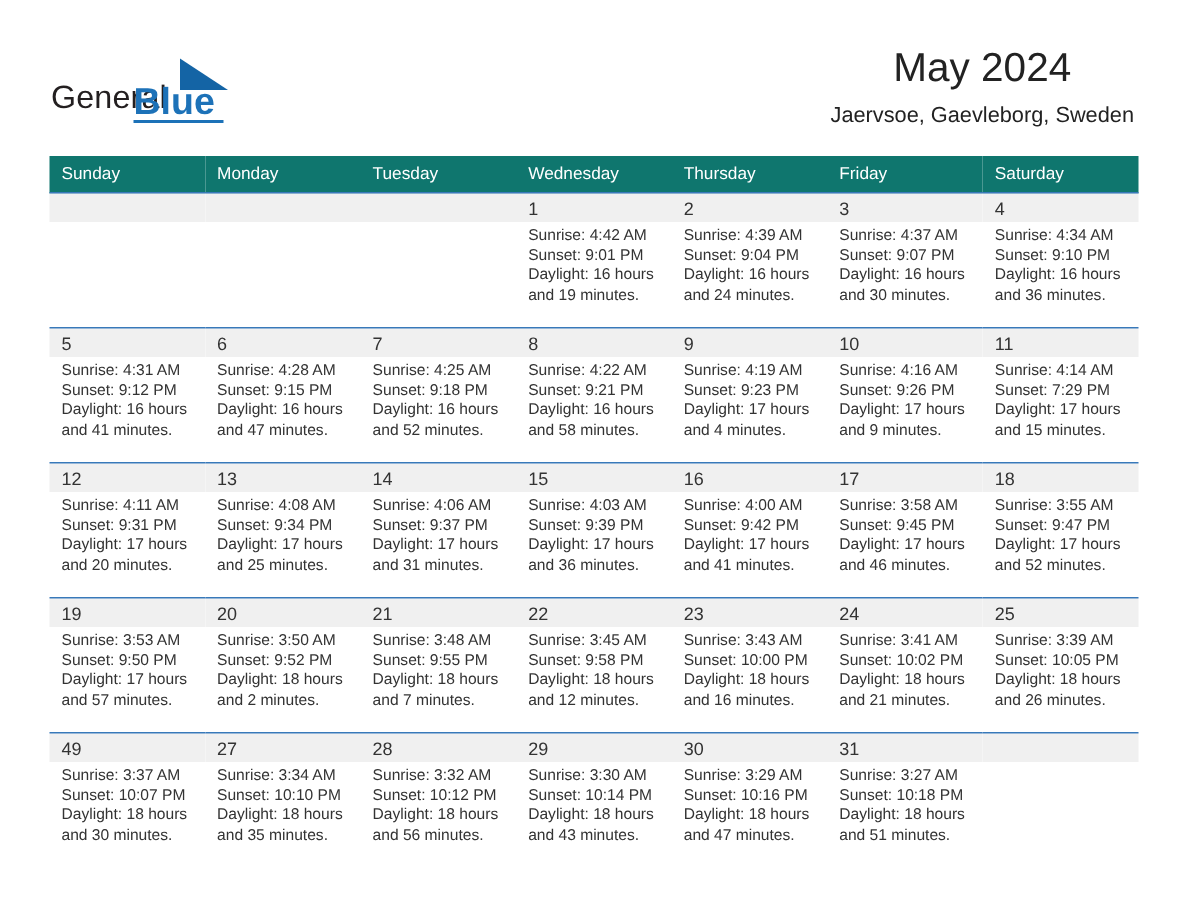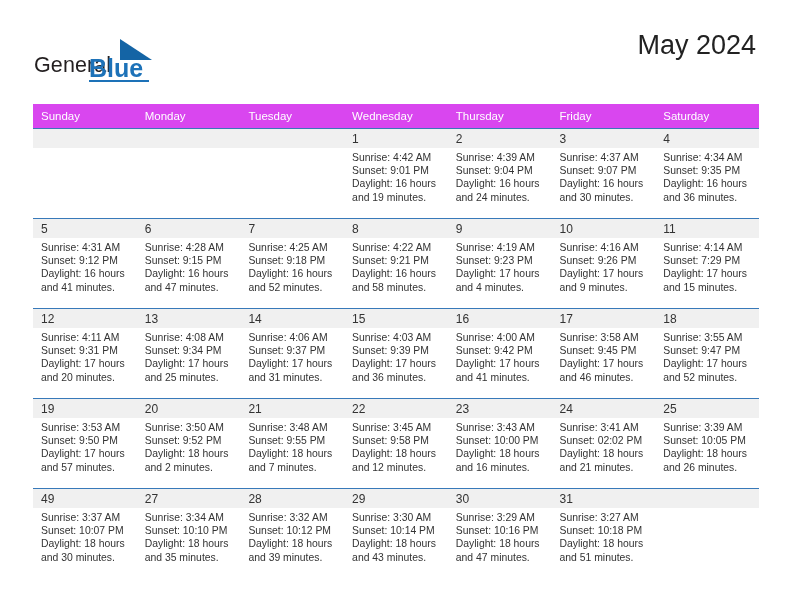--- a/index.html
+++ b/index.html
@@ -100,21 +100,21 @@
     left: 33px;
     top: 104px;
     width: 726px;
   }
   table.cal {
     border-collapse: collapse;
     table-layout: fixed;
     width: 726px;
   }
   table.cal th {
-    background: #d946ef;
+    background: #0f766e;
     color: #ffffff;
     font-size: 11.5px;
     font-weight: normal;
     text-align: left;
     padding: 6px 0 6px 8px;
     height: 20px;
     box-sizing: border-box;
   }
   table.cal td {
     vertical-align: top;
@@ -162,20 +162,21 @@
 
     <div class="brand">
       <span class="brand-general">General</span>
       <span class="brand-tri"></span>
       <span class="brand-blue">Blue</span>
       <span class="brand-underline"></span>
     </div>
 
     <div class="title-block">
       <div class="cal-title">May 2024</div>
+      <div class="cal-subtitle">Jaervsoe, Gaevleborg, Sweden</div>
     </div>
 
   </div>
 
   <div class="calendar">
     <table class="cal">
       <thead>
         <tr>
           <th>Sunday</th>
           <th>Monday</th>
@@ -234,21 +235,21 @@
                   <div>Daylight: 16 hours</div>
                   <div>and 30 minutes.</div>
                 </div>
               </div>
             </td>
             <td>
               <div class="cell-inner">
                 <div class="daynum">4</div>
                 <div class="cell-body">
                   <div>Sunrise: 4:34 AM</div>
-                  <div>Sunset: 9:35 PM</div>
+                  <div>Sunset: 9:10 PM</div>
                   <div>Daylight: 16 hours</div>
                   <div>and 36 minutes.</div>
                 </div>
               </div>
             </td>
           </tr>
           <tr class="week">
             <td>
               <div class="cell-inner">
                 <div class="daynum">5</div>
@@ -460,21 +461,21 @@
                   <div>Daylight: 18 hours</div>
                   <div>and 16 minutes.</div>
                 </div>
               </div>
             </td>
             <td>
               <div class="cell-inner">
                 <div class="daynum">24</div>
                 <div class="cell-body">
                   <div>Sunrise: 3:41 AM</div>
-                  <div>Sunset: 02:02 PM</div>
+                  <div>Sunset: 10:02 PM</div>
                   <div>Daylight: 18 hours</div>
                   <div>and 21 minutes.</div>
                 </div>
               </div>
             </td>
             <td>
               <div class="cell-inner">
                 <div class="daynum">25</div>
                 <div class="cell-body">
                   <div>Sunrise: 3:39 AM</div>
@@ -508,21 +509,21 @@
                 </div>
               </div>
             </td>
             <td>
               <div class="cell-inner">
                 <div class="daynum">28</div>
                 <div class="cell-body">
                   <div>Sunrise: 3:32 AM</div>
                   <div>Sunset: 10:12 PM</div>
                   <div>Daylight: 18 hours</div>
-                  <div>and 39 minutes.</div>
+                  <div>and 56 minutes.</div>
                 </div>
               </div>
             </td>
             <td>
               <div class="cell-inner">
                 <div class="daynum">29</div>
                 <div class="cell-body">
                   <div>Sunrise: 3:30 AM</div>
                   <div>Sunset: 10:14 PM</div>
                   <div>Daylight: 18 hours</div>

